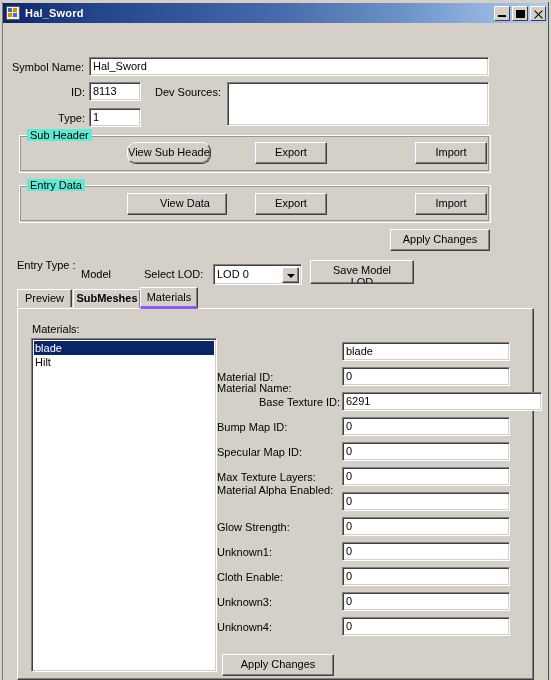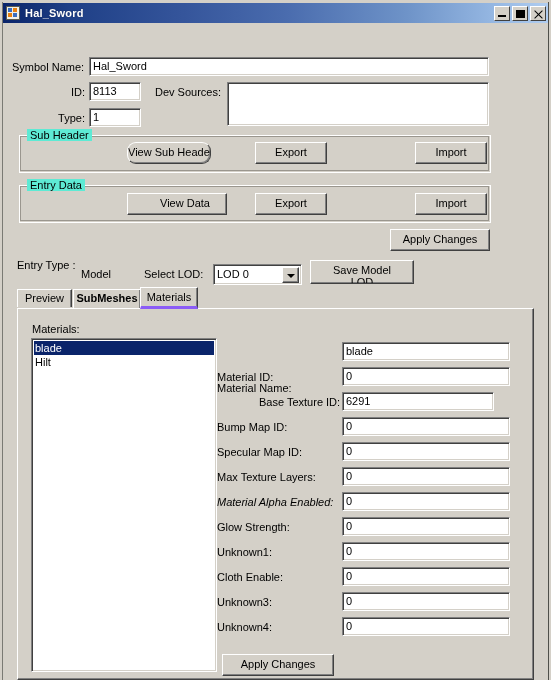--- a/index.html
+++ b/index.html
@@ -363,32 +363,32 @@
         <div class="litem">Hilt</div>
       </div>
 
       <div class="lbl" style="left:199px; top:37px;margin-top:36px;">Material Name:</div>
       <div class="tbox" style="left:324px; top:33px; width:168px; height:19px;">blade</div>
 
       <div class="lbl" style="left:199px; top:62px;">Material ID:</div>
       <div class="tbox" style="left:324px; top:58px; width:168px; height:19px;">0</div>
 
       <div class="lbl" style="left:199px; top:87px;padding-left:42px;">Base Texture ID:</div>
-      <div class="tbox" style="left:324px; top:83px; width:152px; height:19px;">6291</div>
+      <div class="tbox" style="left:324px; top:83px; width:200px; height:19px;">6291</div>
 
       <div class="lbl" style="left:199px; top:112px;">Bump Map ID:</div>
       <div class="tbox" style="left:324px; top:108px; width:168px; height:19px;">0</div>
 
       <div class="lbl" style="left:199px; top:137px;">Specular Map ID:</div>
       <div class="tbox" style="left:324px; top:133px; width:168px; height:19px;">0</div>
 
       <div class="lbl" style="left:199px; top:162px;">Max Texture Layers:</div>
       <div class="tbox" style="left:324px; top:158px; width:168px; height:19px;">0</div>
 
-      <div class="lbl" style="left:199px; top:187px;font-style:italic;">Material Alpha Enabled:</div>
+      <div class="lbl" style="left:199px; top:175px;">Material Alpha Enabled:</div>
       <div class="tbox" style="left:324px; top:183px; width:168px; height:19px;">0</div>
 
       <div class="lbl" style="left:199px; top:212px;">Glow Strength:</div>
       <div class="tbox" style="left:324px; top:208px; width:168px; height:19px;">0</div>
 
       <div class="lbl" style="left:199px; top:237px;">Unknown1:</div>
       <div class="tbox" style="left:324px; top:233px; width:168px; height:19px;">0</div>
 
       <div class="lbl" style="left:199px; top:262px;">Cloth Enable:</div>
       <div class="tbox" style="left:324px; top:258px; width:168px; height:19px;">0</div>

